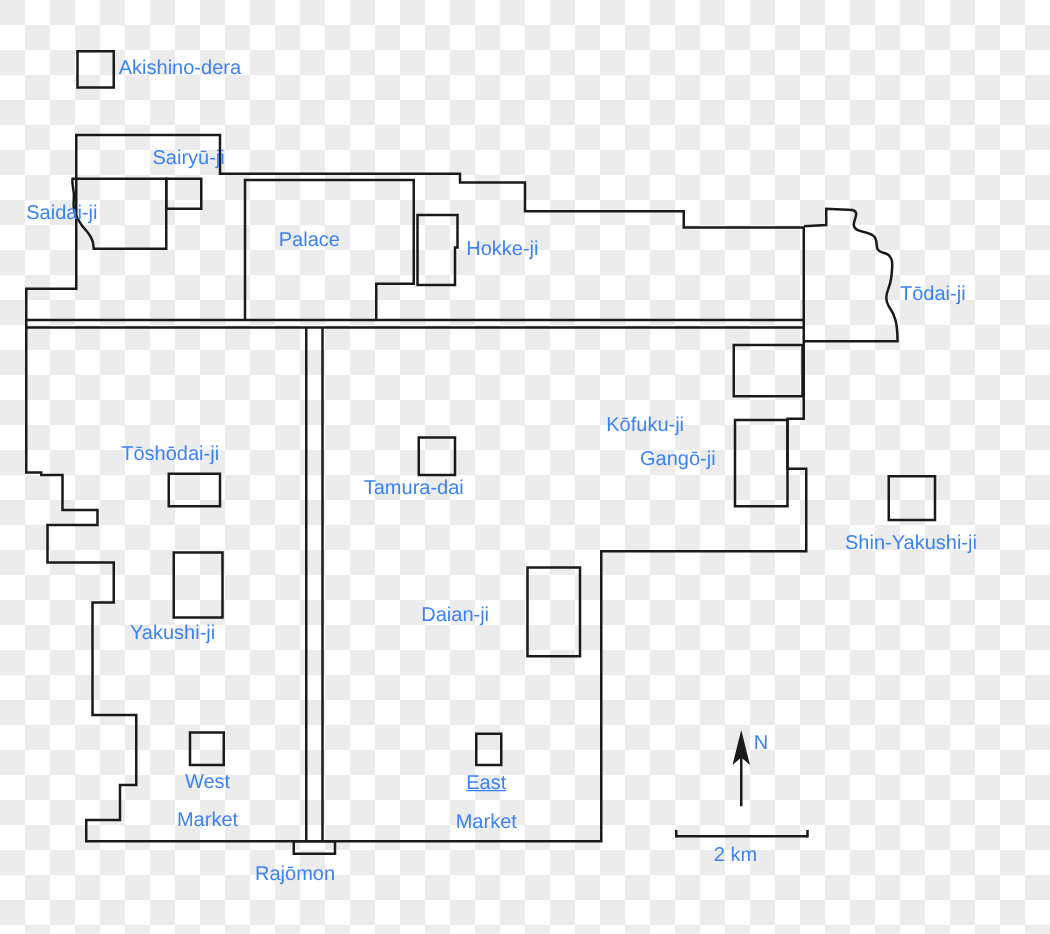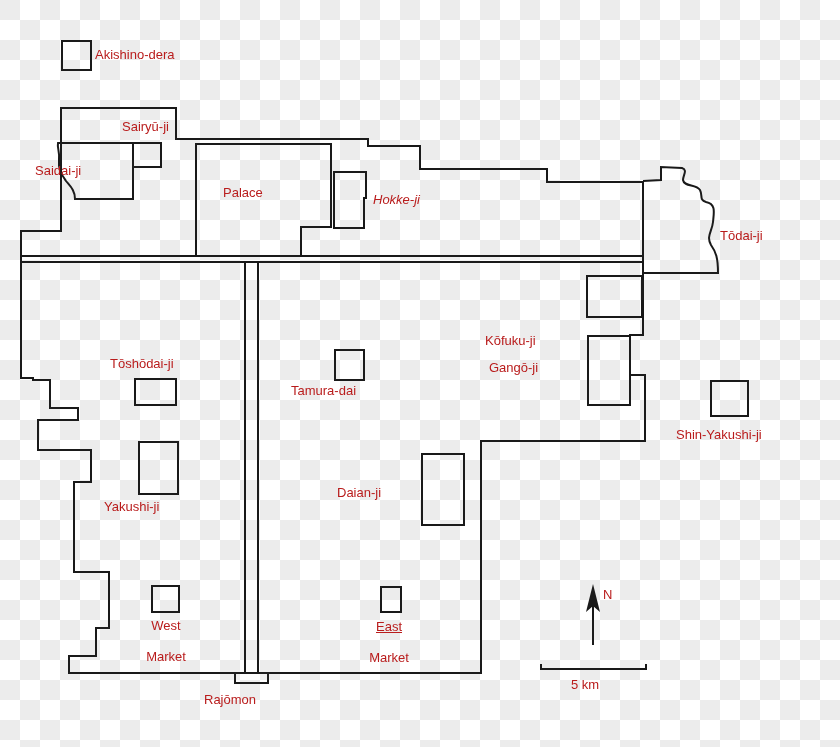--- a/index.html
+++ b/index.html
@@ -11,21 +11,21 @@
       linear-gradient(45deg, #ececec 25%, transparent 25%, transparent 75%, #ececec 75%);
     background-size: 40px 40px;
     background-position: 20px 0, 0 20px;
     font-family: "Liberation Sans", sans-serif;
     position: relative;
   }
   #map { position: absolute; left: 0; top: 0; }
   .outline { fill: none; stroke: #1a1a1a; stroke-width: 2; stroke-linejoin: miter; }
   .site { fill: none; stroke: #1a1a1a; stroke-width: 2; }
   .label {
-    position: absolute; font-size: 13px; color: #b91c1c;
+    position: absolute; font-size: 16px; color: #3b82f6;
     line-height: 22px; white-space: nowrap;
   }
   .center { transform: translateX(-50%); }
 </style>
 </head>
 <body>
 
 <svg id="map" width="840" height="747" viewBox="0 0 840 747">
 
   <path class="outline" d="M21,256 L21,231 L61,231 L61,108 L176,108 L176,139 L368,139 L368,146 L420,146 L420,169 L547,169 L547,182 L643,182
@@ -77,30 +77,30 @@
 
   <g>
     <line x1="541" y1="669" x2="646" y2="669" stroke="#1a1a1a" stroke-width="2"></line>
     <line x1="541" y1="664" x2="541" y2="670" stroke="#1a1a1a" stroke-width="2"></line>
     <line x1="646" y1="664" x2="646" y2="670" stroke="#1a1a1a" stroke-width="2"></line>
   </g>
 </svg>
 
 <div class="label" style="left:95px; top:44px;">Akishino-dera</div>
 <div class="label" style="left:122px; top:116px;">Sairyū-ji</div>
-<div class="label" style="left:35px; top:160px;">Saidai-ji</div>
+<div class="label" style="left:21px; top:160px;">Saidai-ji</div>
 <div class="label" style="left:223px; top:182px;">Palace</div>
-<div class="label" style="left:373px; top:189px;font-style:italic;">Hokke-ji</div>
+<div class="label" style="left:373px; top:189px;">Hokke-ji</div>
 <div class="label" style="left:720px; top:225px;">Tōdai-ji</div>
 <div class="label" style="left:485px; top:286px;margin-top:44px;">Kōfuku-ji</div>
-<div class="label" style="left:489px; top:357px;">Gangō-ji</div>
-<div class="label" style="left:97px; top:353px;margin-left:13px;">Tōshōdai-ji</div>
+<div class="label" style="left:512px; top:357px;">Gangō-ji</div>
+<div class="label" style="left:97px; top:353px;">Tōshōdai-ji</div>
 <div class="label" style="left:291px; top:380px;">Tamura-dai</div>
 <div class="label" style="left:658px; top:424px;margin-left:18px;">Shin-Yakushi-ji</div>
 <div class="label" style="left:337px; top:482px;text-align:center;">Daian-ji</div>
 <div class="label" style="left:104px; top:496px;">Yakushi-ji</div>
 <div class="label center" style="left:166px; top:615px;">West</div>
 <div class="label center" style="left:166px; top:646px;">Market</div>
 <div class="label center" style="left:389px; top:616px;text-decoration:underline;">East</div>
 <div class="label center" style="left:389px; top:647px;">Market</div>
 <div class="label" style="left:204px; top:689px;text-align:center;">Rajōmon</div>
 <div class="label" style="left:603px; top:584px;">N</div>
-<div class="label" style="left:571px; top:674px;">5 km</div>
+<div class="label" style="left:571px; top:674px;">2 km</div>
 
 </body></html>

